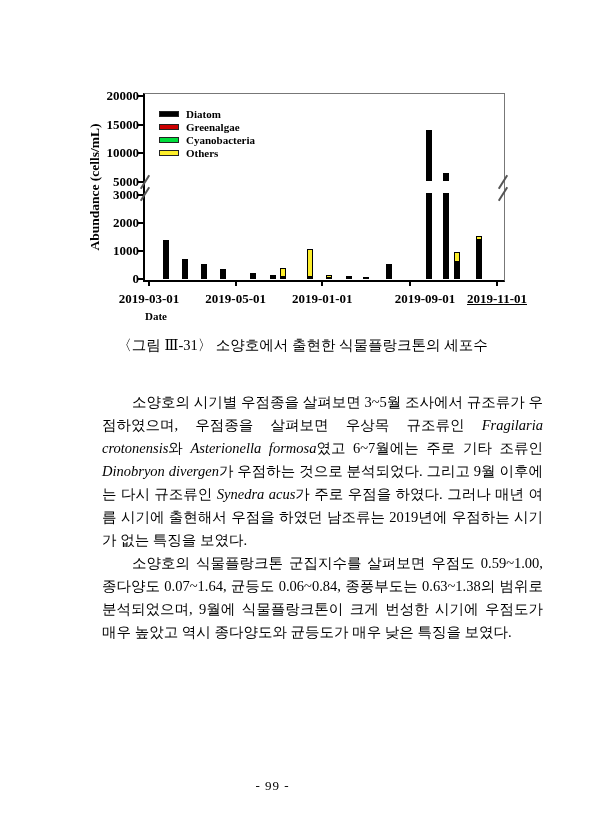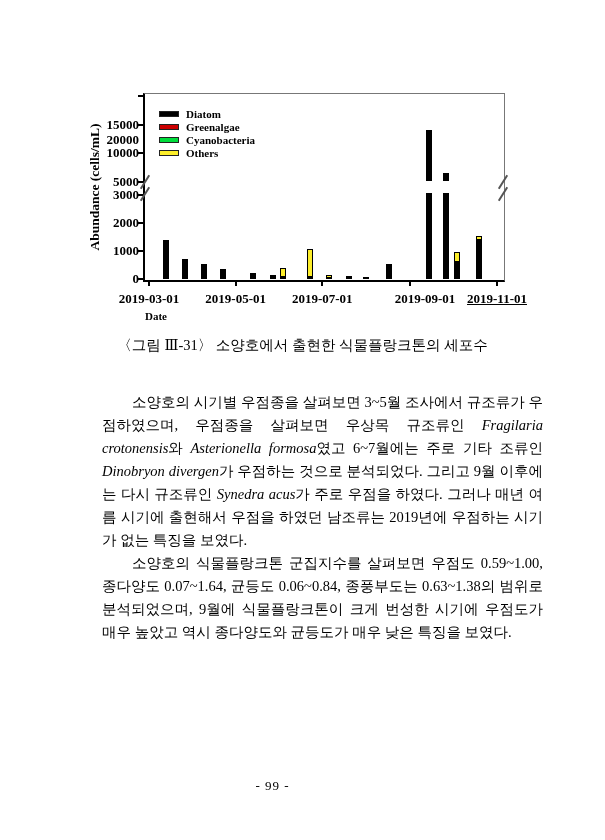--- a/index.html
+++ b/index.html
@@ -61,27 +61,27 @@
       <div class="ylab" style="top: 122px;">2000</div>
       <div class="ytick" style="top: 100px;"></div>
       <div class="ylab" style="top: 94px;">3000</div>
       <div class="ytick" style="top: 87px;"></div>
       <div class="ylab" style="top: 81px;">5000</div>
       <div class="ytick" style="top: 58.3333px;"></div>
       <div class="ylab" style="top: 52.3333px;">10000</div>
       <div class="ytick" style="top: 29.6667px;"></div>
       <div class="ylab" style="top: 23.6667px;">15000</div>
       <div class="ytick" style="top: 1px;"></div>
-      <div class="ylab" style="top: -5px; margin-top: 44px;">20000</div>
+      <div class="ylab" style="top: -5px;">20000</div>
       <div class="xtick" style="left: 3px; top: 186px;"></div>
       <div class="xlab" style="left: -41px;">2019-03-01</div>
       <div class="xtick" style="left: 89.6449px; top: 186px;"></div>
       <div class="xlab" style="left: 45.6449px;">2019-05-01</div>
       <div class="xtick" style="left: 176.29px; top: 186px;"></div>
-      <div class="xlab" style="left: 132.29px;">2019-07-01</div>
+      <div class="xlab" style="left: 132.29px;">2019-01-01</div>
       <div class="xtick" style="left: 264.355px; top: 186px;"></div>
       <div class="xlab" style="left: 220.355px; text-align: right;">2019-09-01</div>
       <div class="xtick" style="left: 351px; top: 186px;"></div>
       <div class="xlab" style="left: 307px; text-decoration: underline;">2019-11-01</div>
       <div class="axis-title-x">Date</div>
       <div class="axis-title-y">Abundance (cells/mL)</div>
       <div class="brk" style="left: -8px; top: 87px;"></div>
       <div class="brk" style="left: -8px; top: 99px;"></div>
       <div class="brk" style="left: 350px; top: 87px;"></div>
       <div class="brk" style="left: 350px; top: 99px;"></div>

